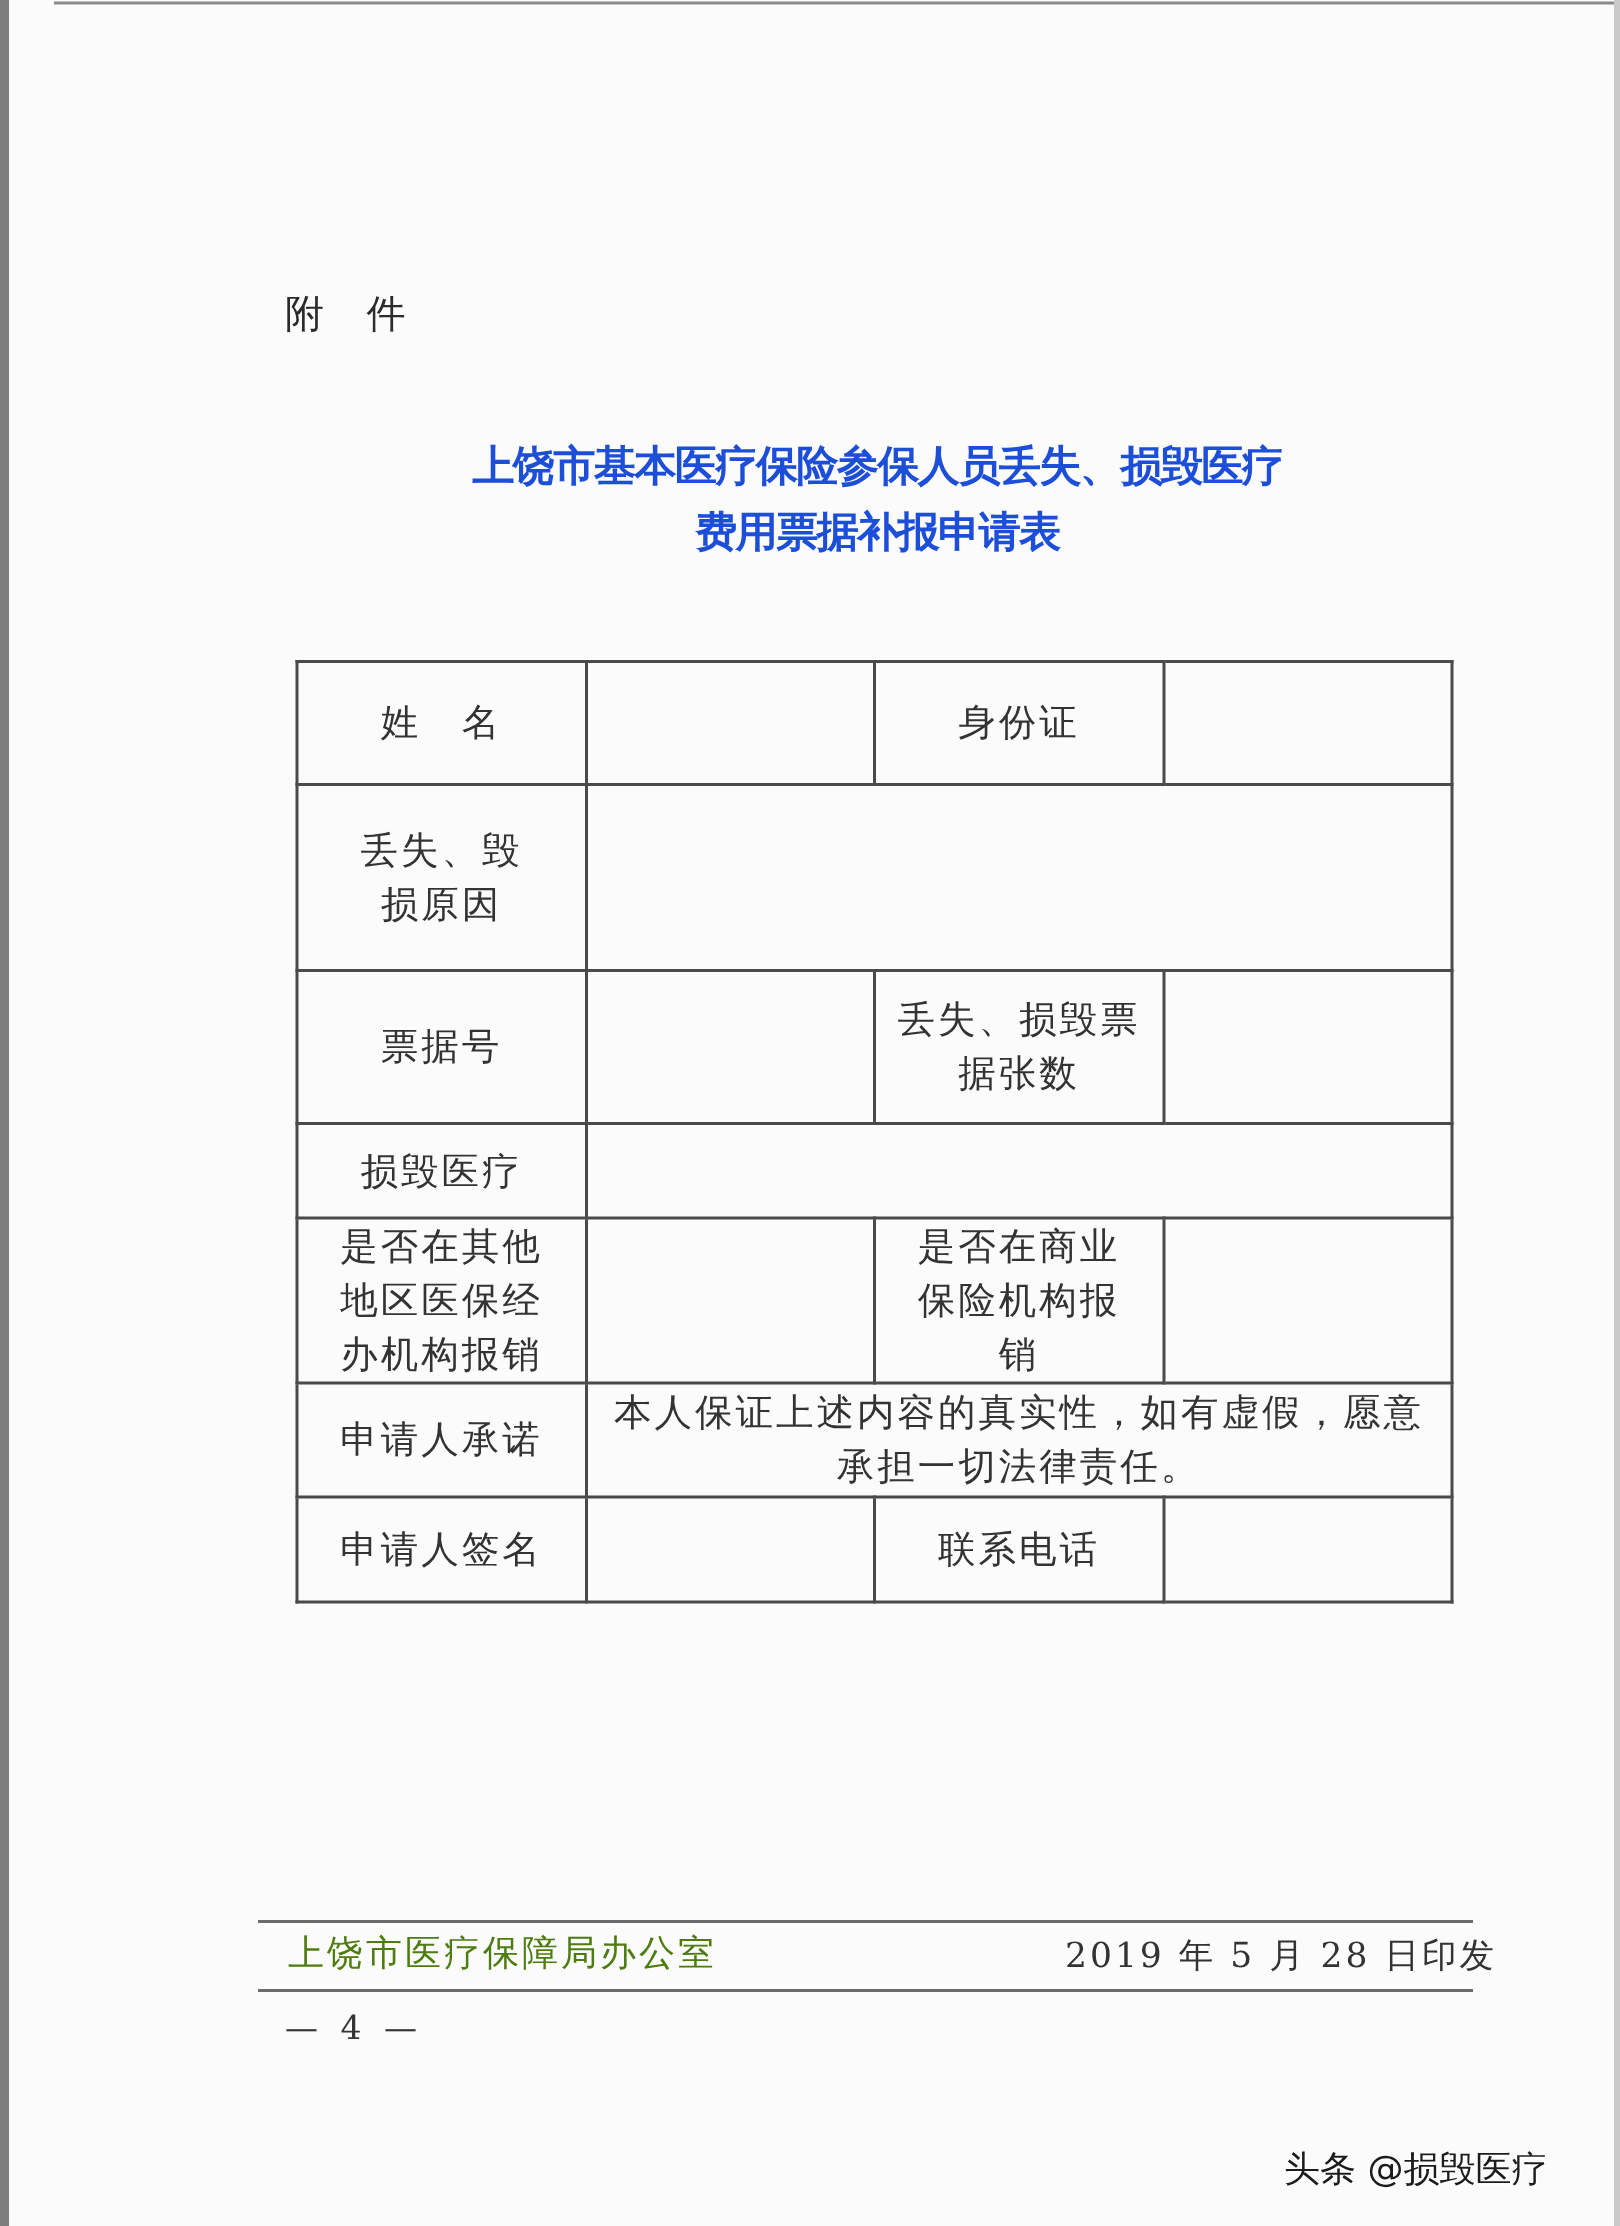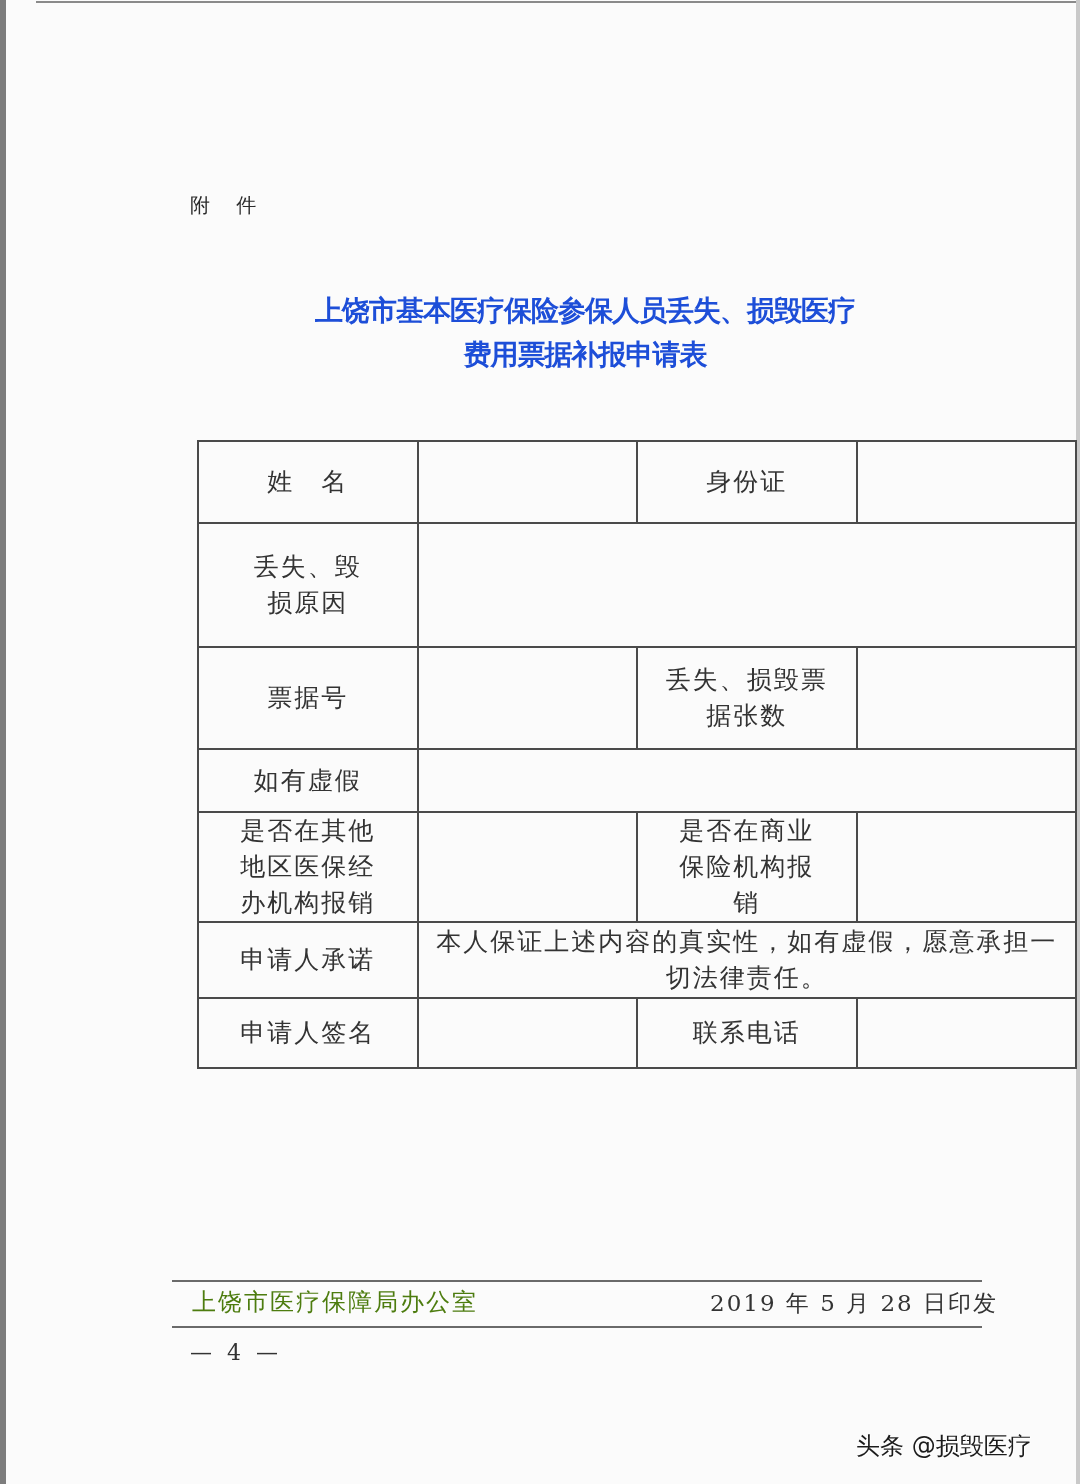--- a/index.html
+++ b/index.html
@@ -8,33 +8,33 @@
       background: #fbfbfb;
       font-family: "DejaVu Serif", "Liberation Serif", serif;
       color: #2a2a2a;
     }
     .left-strip { position: absolute; left: 0; top: 0; width: 6px; height: 1484px; background: #7d7d7d; }
     .right-strip { position: absolute; right: 0; top: 0; width: 4px; height: 1484px; background: #c9c9c9; }
     .top-line { position: absolute; left: 36px; top: 1px; width: 1040px; height: 2px; background: #8a8a8a; }
 
     .attachment {
       position: absolute; left: 190px; top: 192px;
-      font-size: 20px; letter-spacing: 10px; color: #2b2b2b; text-align: center;
+      font-size: 26px; letter-spacing: 10px; color: #2b2b2b; text-align: center;
     }
     .title {
       position: absolute; left: 180px; width: 810px; text-align: center;
       font-family: "DejaVu Serif", serif; font-weight: bold;
       font-size: 28px; color: #1d4ed8; letter-spacing: -1px;
     }
     .title.l1 { top: 292px; }
     .title.l2 { top: 336px; }
 
     table.form {
       position: absolute; left: 197px; top: 440px;
-      width: 880px; border-collapse: collapse; table-layout: fixed; padding-left: 44px;
+      width: 772px; border-collapse: collapse; table-layout: fixed; padding-left: 44px;
     }
     table.form td {
       border: 2px solid #4a4a4a; padding: 0; text-align: center;
       vertical-align: middle; font-size: 25px; line-height: 36px; color: #333;
     }
     .c1 { width: 192px; }
     .c2 { width: 192px; }
     .c3 { width: 192px; }
     .c4 { width: 192px; }
     .r1 td { height: 80px; }
@@ -94,21 +94,21 @@
     <td class="label ml">丢失、毁<br>损原因</td>
     <td colspan="3"></td>
   </tr>
   <tr class="r4">
     <td class="label"><span>票据号</span></td>
     <td></td>
     <td class="label ml">丢失、损毁票<br>据张数</td>
     <td></td>
   </tr>
   <tr class="r5">
-    <td class="label"><span>如有虚假</span></td>
+    <td class="label"><span>损毁医疗</span></td>
     <td colspan="3"></td>
   </tr>
   <tr class="r6">
     <td class="label ml">是否在其他<br>地区医保经<br>办机构报销</td>
     <td></td>
     <td class="label ml">是否在商业<br>保险机构报<br>销</td>
     <td></td>
   </tr>
   <tr class="r7">
     <td class="label"><span>申请人承诺</span></td>

